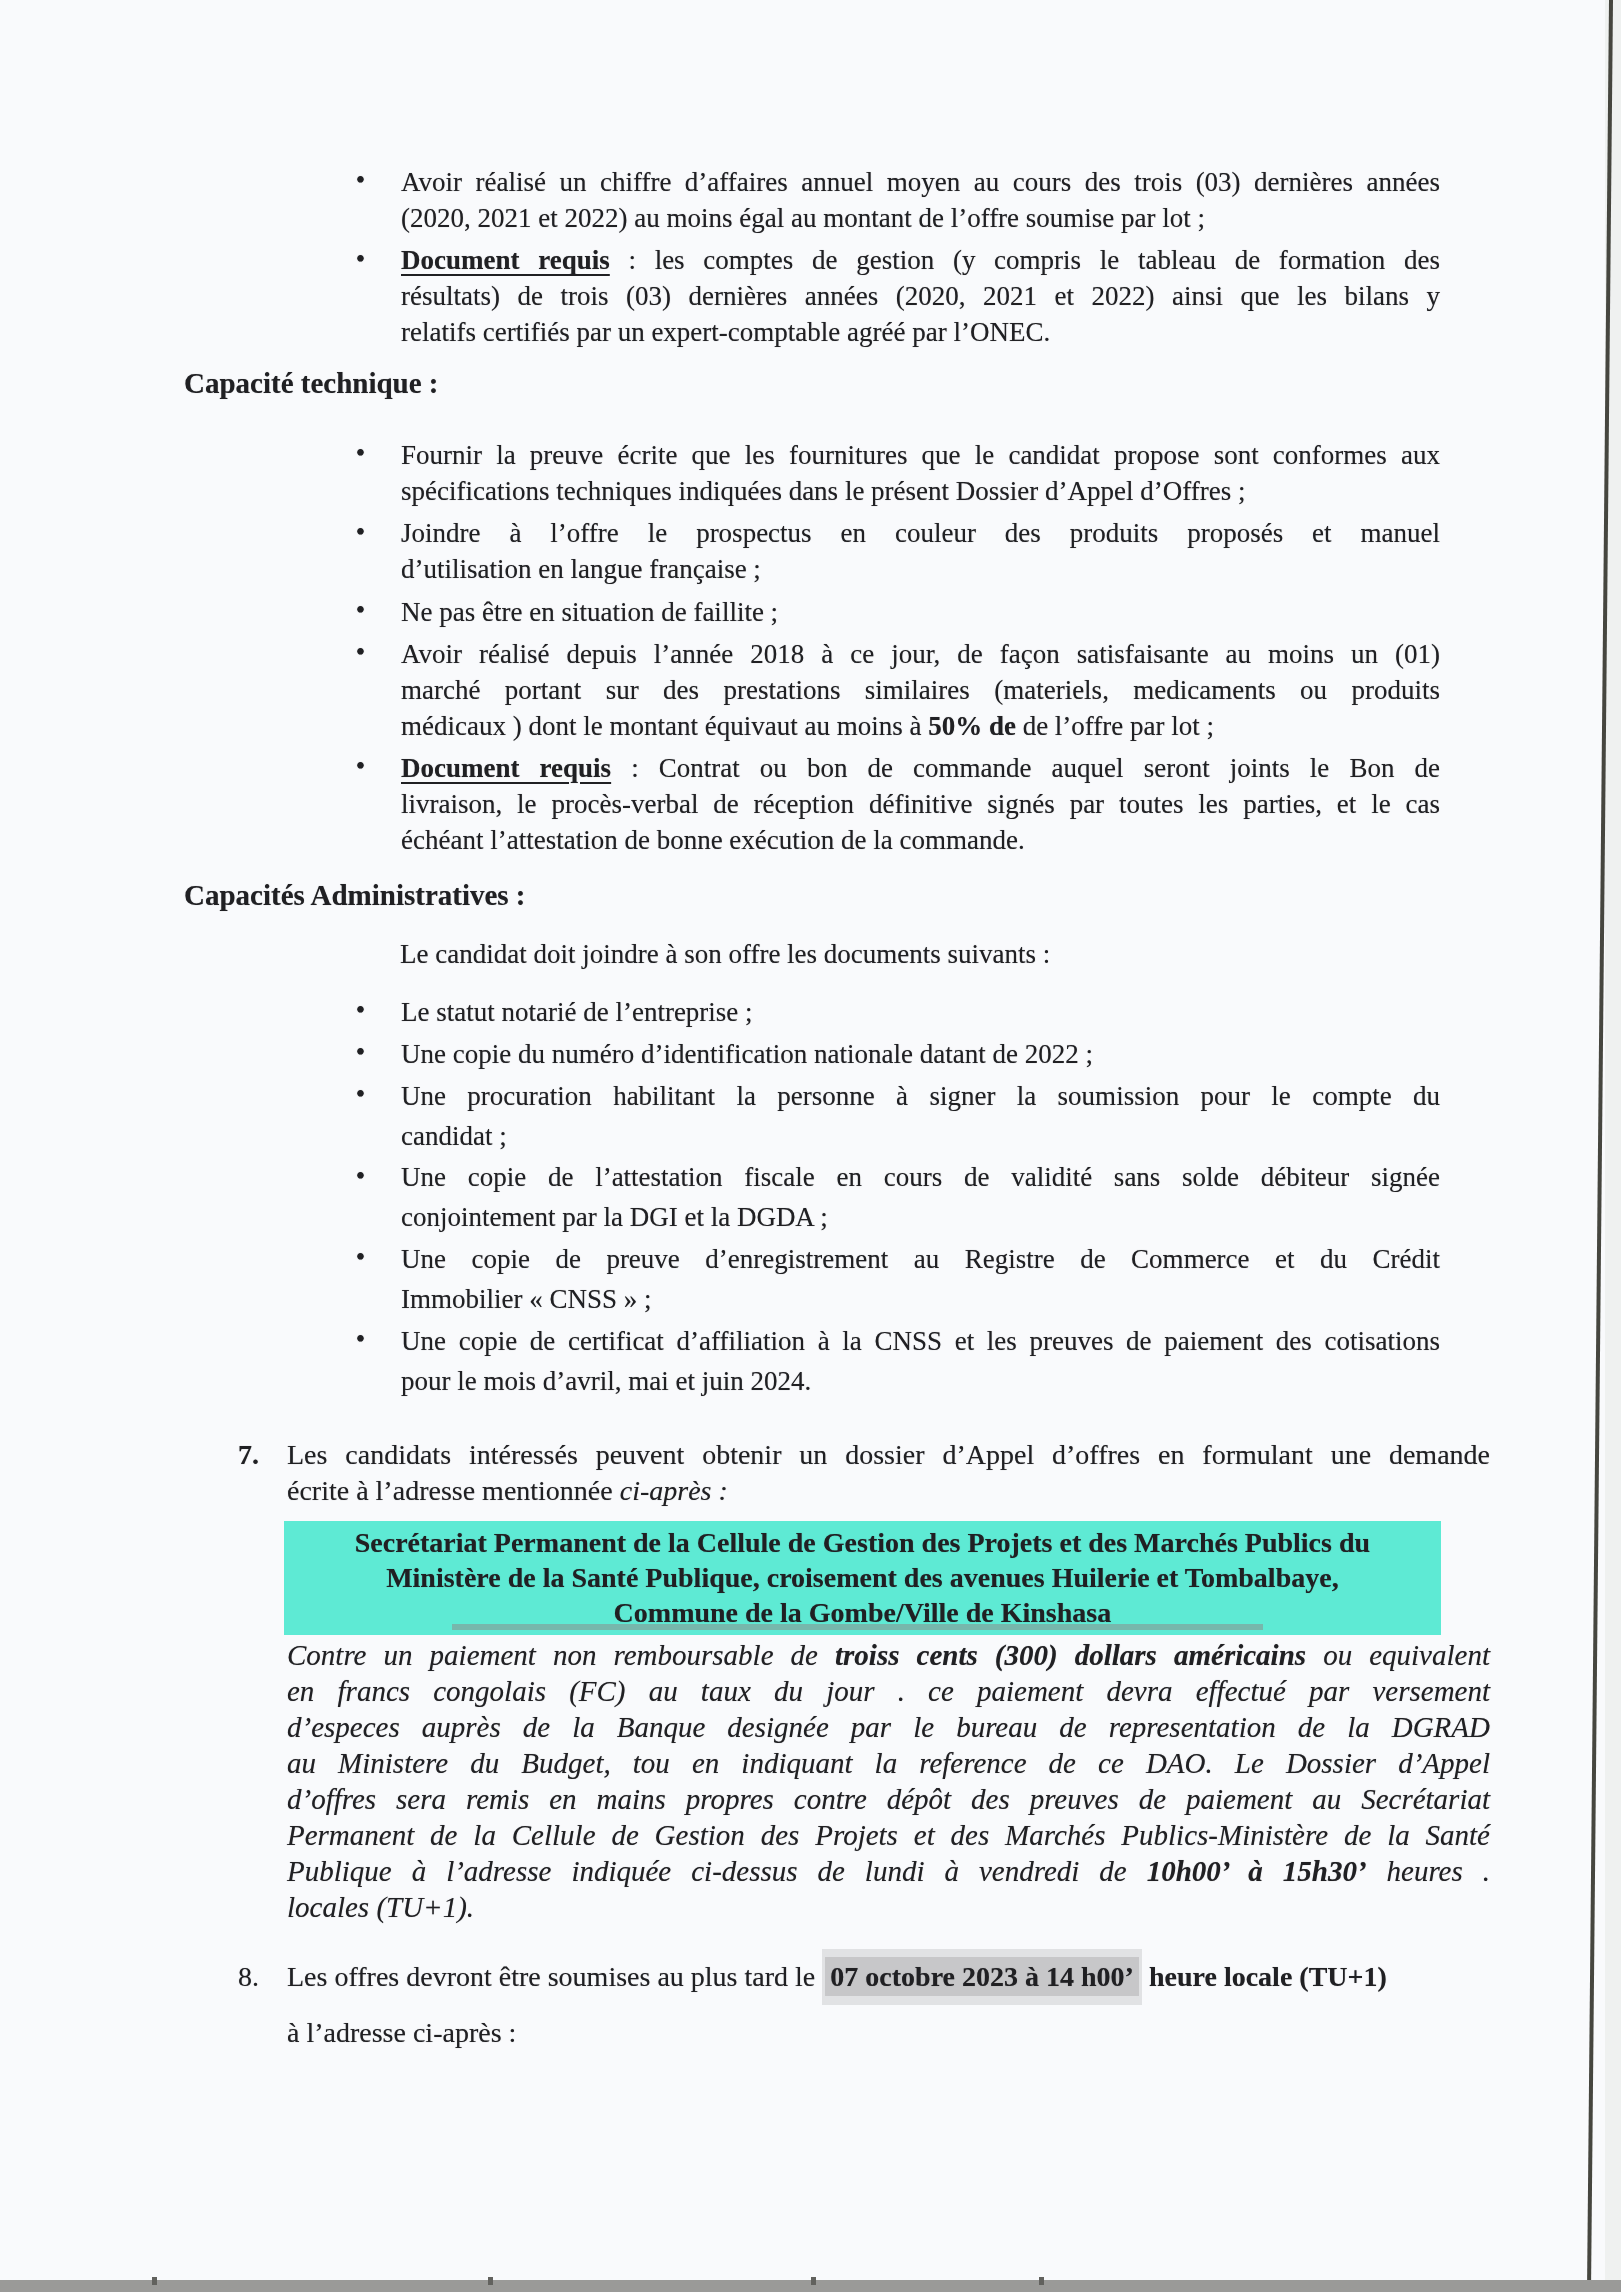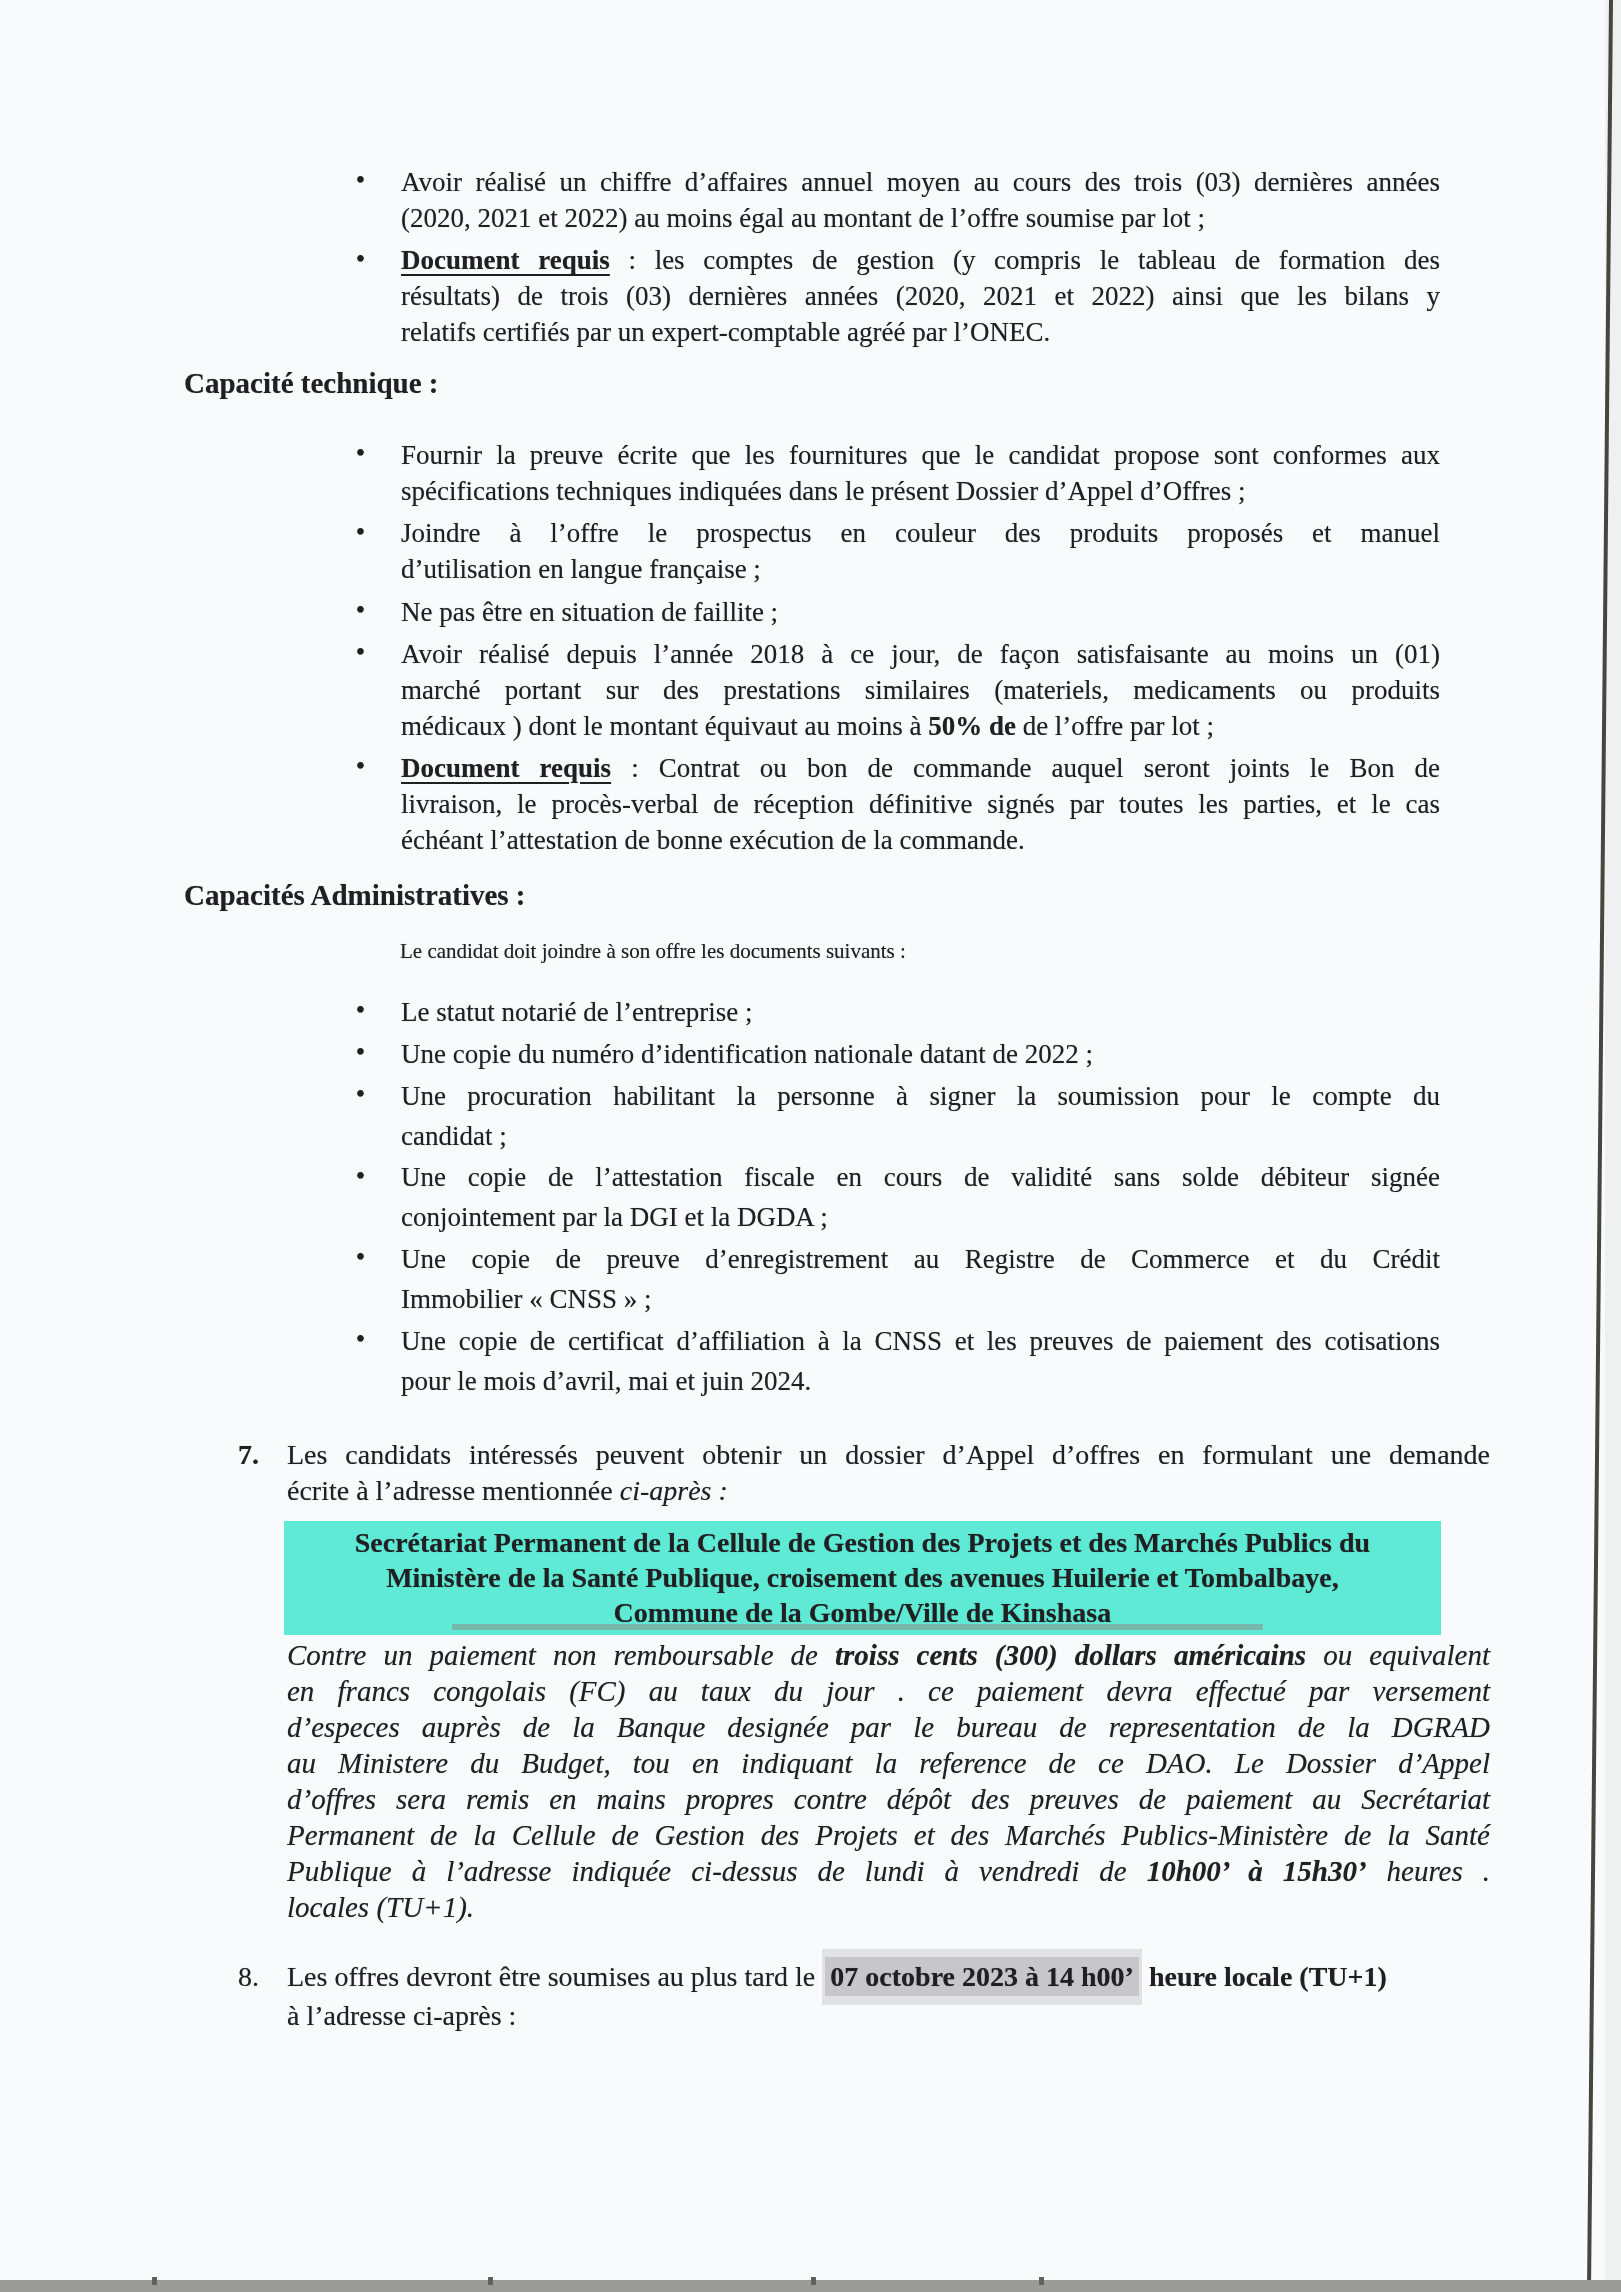--- a/index.html
+++ b/index.html
@@ -29,21 +29,21 @@
   .addr {
     background:#5eead4; text-align:center; font-weight:bold;
     font-size:28px; line-height:35px; padding:3.6px 5.4px 5.4px;
   }
   .addr-smear { background:#8d8d8b; opacity:.55; }
 
   .pline { font-size:29px; line-height:36px; text-align:justify; text-align-last:justify; }
   .pline.last { text-align:left; text-align-last:auto; }
 
   .i8line1 { white-space:nowrap; }
-  .i8line2 { margin-top:0; }
+  .i8line2 { margin-top:17px; }
   .hl-outer { background:#e1e2e4; padding:12.5px 2.7px; }
   .hl-inner { background:#c7c7c9; padding:3.6px 5.4px; font-weight:bold;text-align:right; }
 
   .edge-line { background:#46463f; }
   .edge-outer { background:#eff1f0; }
   .bottom-band { background:linear-gradient(#b2b2b0,#89898;); background-color:#9a9a98; }
   .band-tick { background:#62625e; }
 </style>
 </head>
 <body>
@@ -89,21 +89,21 @@
     </li>
     <li>
       <span class="bullet">•</span>
       <div class="jl"><b class="ul">Document requis</b><span> : Contrat ou bon de commande auquel seront joints le Bon de</span></div>
       <div class="jl">livraison, le procès-verbal de réception  définitive signés par toutes les parties, et le cas</div>
       <div class="ll">échéant l’attestation de bonne exécution de la commande.</div>
     </li>
   </ul>
 
   <div class="heading abs" style="left:184px; top:879px;">Capacités Administratives :</div>
-  <div class="abs" style="left:400px; top:939px; font-size:21px;">Le candidat doit joindre à son offre les documents suivants :</div>
+  <div class="abs" style="left:400px; top:939px; font-size:27px;">Le candidat doit joindre à son offre les documents suivants :</div>
 
   <ul class="blist wide abs" style="left:354px; top:992px; width:1086px;">
     <li>
       <span class="bullet">•</span>
       <div class="ll">Le statut notarié de l’entreprise ;</div>
     </li>
     <li>
       <span class="bullet">•</span>
       <div class="ll">Une copie du numéro d’identification nationale datant de 2022 ;</div>
     </li>

